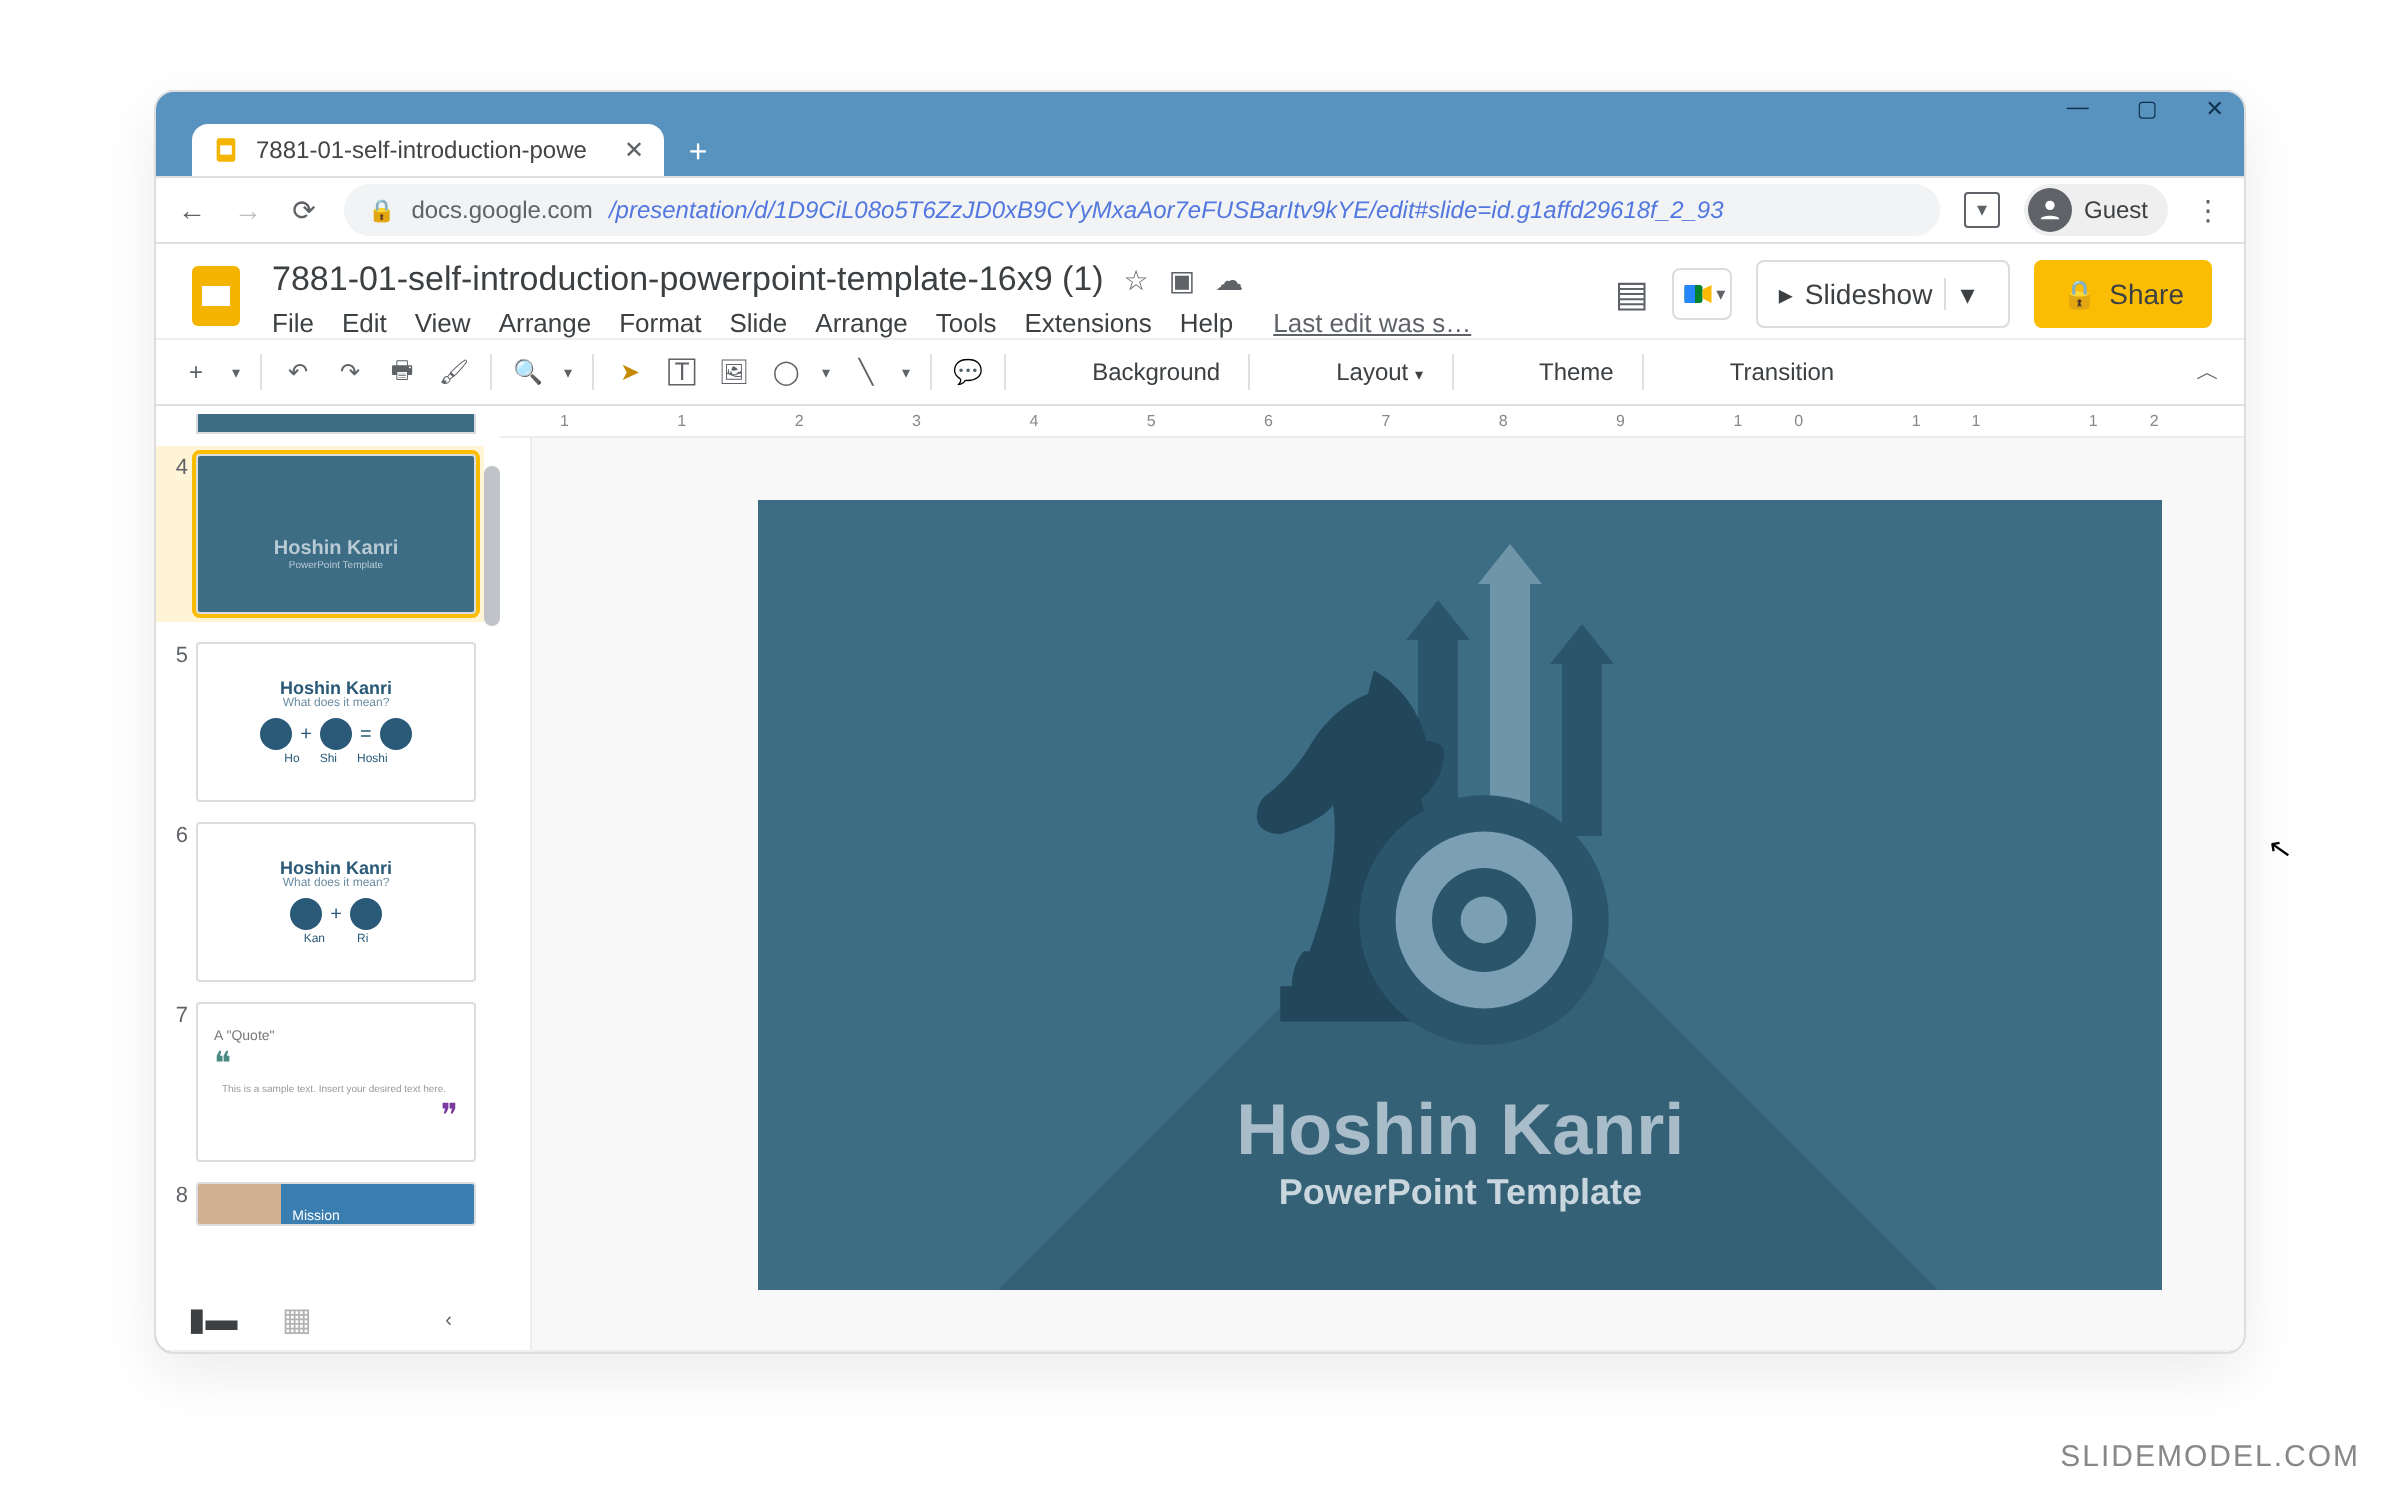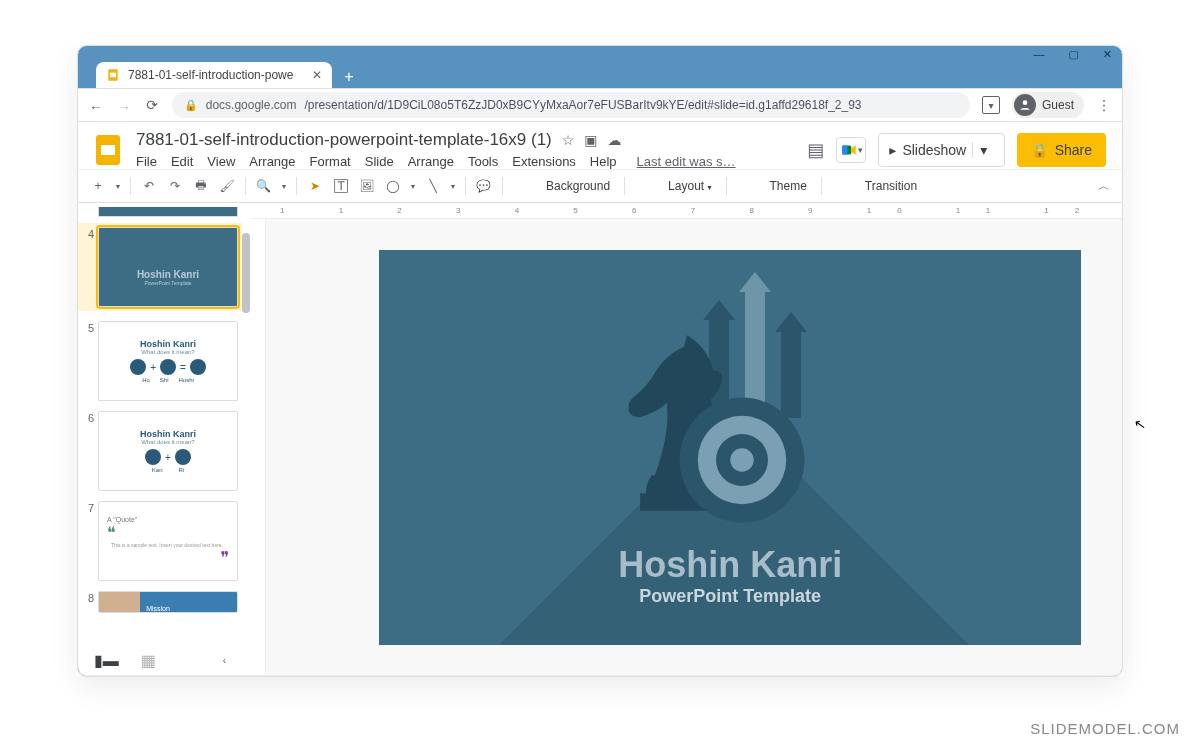--- a/index.html
+++ b/index.html
@@ -9,27 +9,27 @@
   .window-controls { height:16px; display:flex; justify-content:flex-end; align-items:center; padding:0 10px; gap:24px; color:#10324f; font-size:11px;}
   .tabstrip { height:26px; display:flex; align-items:flex-end; padding-left:18px; gap:6px; }
   .tab { height:26px; background:#fff; border-radius:8px 8px 0 0; display:flex; align-items:center; padding:0 10px; font-size:12px; color:#444; gap:8px; width:236px; overflow:hidden;}
   .tab .label { white-space:nowrap; overflow:hidden; text-overflow:ellipsis; flex:1;}
   .favicon { width:14px; height:14px; }
   .newtab { width:22px; height:22px; border-radius:50%; display:flex; align-items:center; justify-content:center; color:#fff; font-size:16px;}
 
   .addrbar { height:34px; background:#fff; border-top:1px solid #e0e0e0; border-bottom:1px solid #e0e0e0; display:flex; align-items:center; padding:0 10px; gap:12px; }
   .addrbar .nav-icon { color:#5f6368; font-size:14px; width:16px; text-align:center;}
   .omni { flex:1; height:26px; background:#f1f3f4; border-radius:14px; display:flex; align-items:center; padding:0 12px; gap:8px; color:#5f6368; font-size:12px;}
-  .omni .url { color:#0f172a;}
+  .omni .url { color:#1d4ed8;font-style:italic;}
   .omni .lock { font-size:11px;}
   .profile { display:flex; align-items:center; gap:6px; font-size:12px; color:#3c4043; background:#efefef; border-radius:14px; padding:2px 10px 2px 2px;}
   .avatar-circle{ width:22px;height:22px;border-radius:50%; background:#5f6368; display:flex;align-items:center;justify-content:center;}
 
   .app { flex:1; background:#fff; display:flex; flex-direction:column; min-height:0;}
-  .docbar { display:flex; align-items:center; padding:8px 16px 0 12px; gap:10px;}
+  .docbar { display:flex; align-items:flex-start; padding:8px 16px 0 12px; gap:10px;}
   .slides-logo { width:36px; height:36px; }
   .title-col { flex:1; }
   .doc-title-row{ display:flex; align-items:center; gap:10px;}
   .doc-title { font-size:17px; color:#3c4043; }
   .title-icon{ color:#5f6368; font-size:14px;}
   .menubar { display:flex; gap:14px; font-size:13px; color:#3c4043; margin-top:4px;}
   .menubar .last { color:#5f6368; text-decoration:underline; margin-left:6px;}
   .docbar-right{ display:flex; align-items:center; gap:12px;}
   .meet-badge{ width:30px;height:26px; border:1px solid #dadce0; border-radius:4px; display:flex; align-items:center; justify-content:center; gap:0;}
   .pill-btn{ height:34px; border:1px solid #dadce0; border-radius:4px; display:flex; align-items:center; padding:0 10px; gap:6px; font-size:14px; color:#3c4043;}

